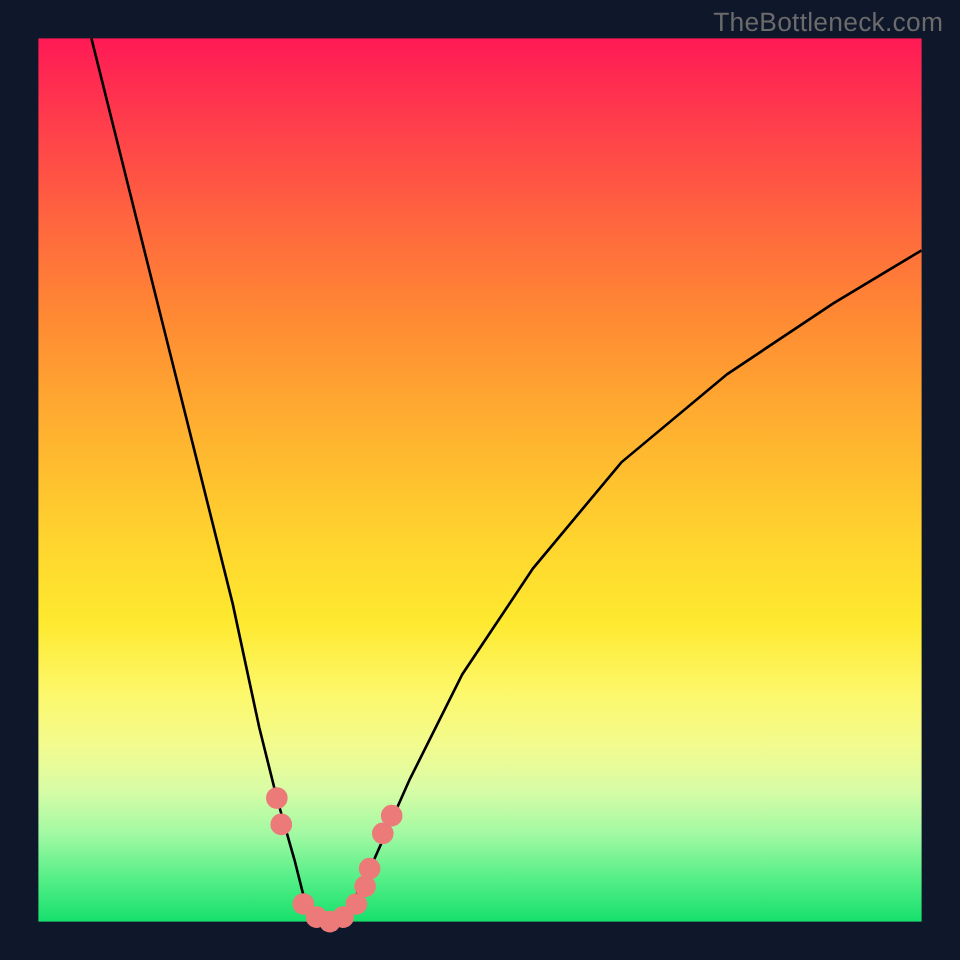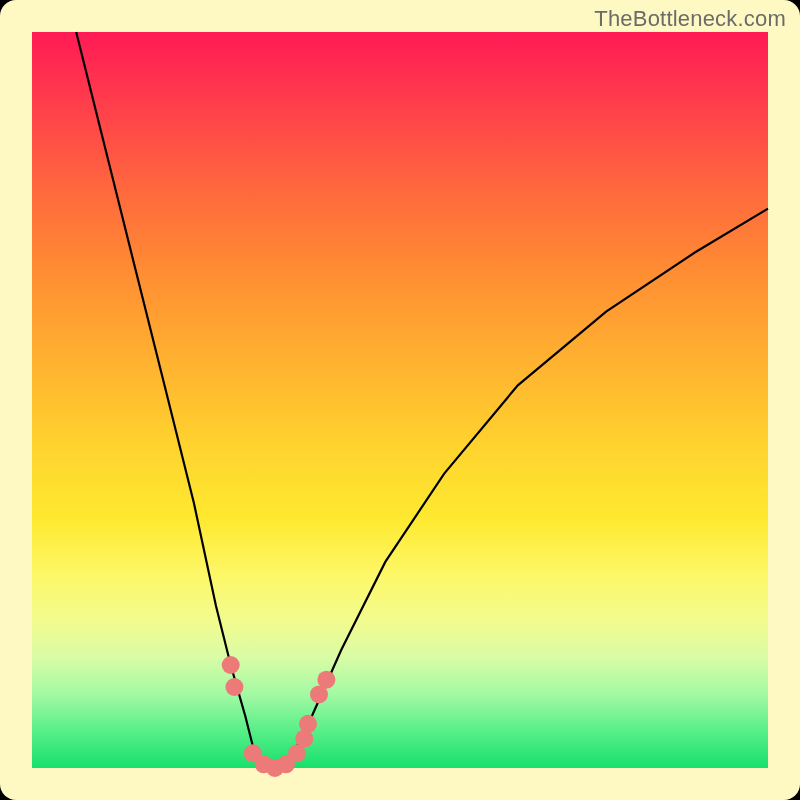--- a/index.html
+++ b/index.html
@@ -10,22 +10,21 @@
     background: #000;
     overflow: hidden;
     font-family: Arial, Helvetica, sans-serif;
   }
   .frame {
     position: absolute;
     left: 0;
     top: 0;
     width: 800px;
     height: 800px;
-    background: #fef9c3;
-    border-radius: 16px;
+    background: #0f172a;
   }
   .plot {
     position: absolute;
     left: 32px;
     top: 32px;
     width: 736px;
     height: 736px;
     background: linear-gradient(
       to bottom,
       #ff1a55 0%,

